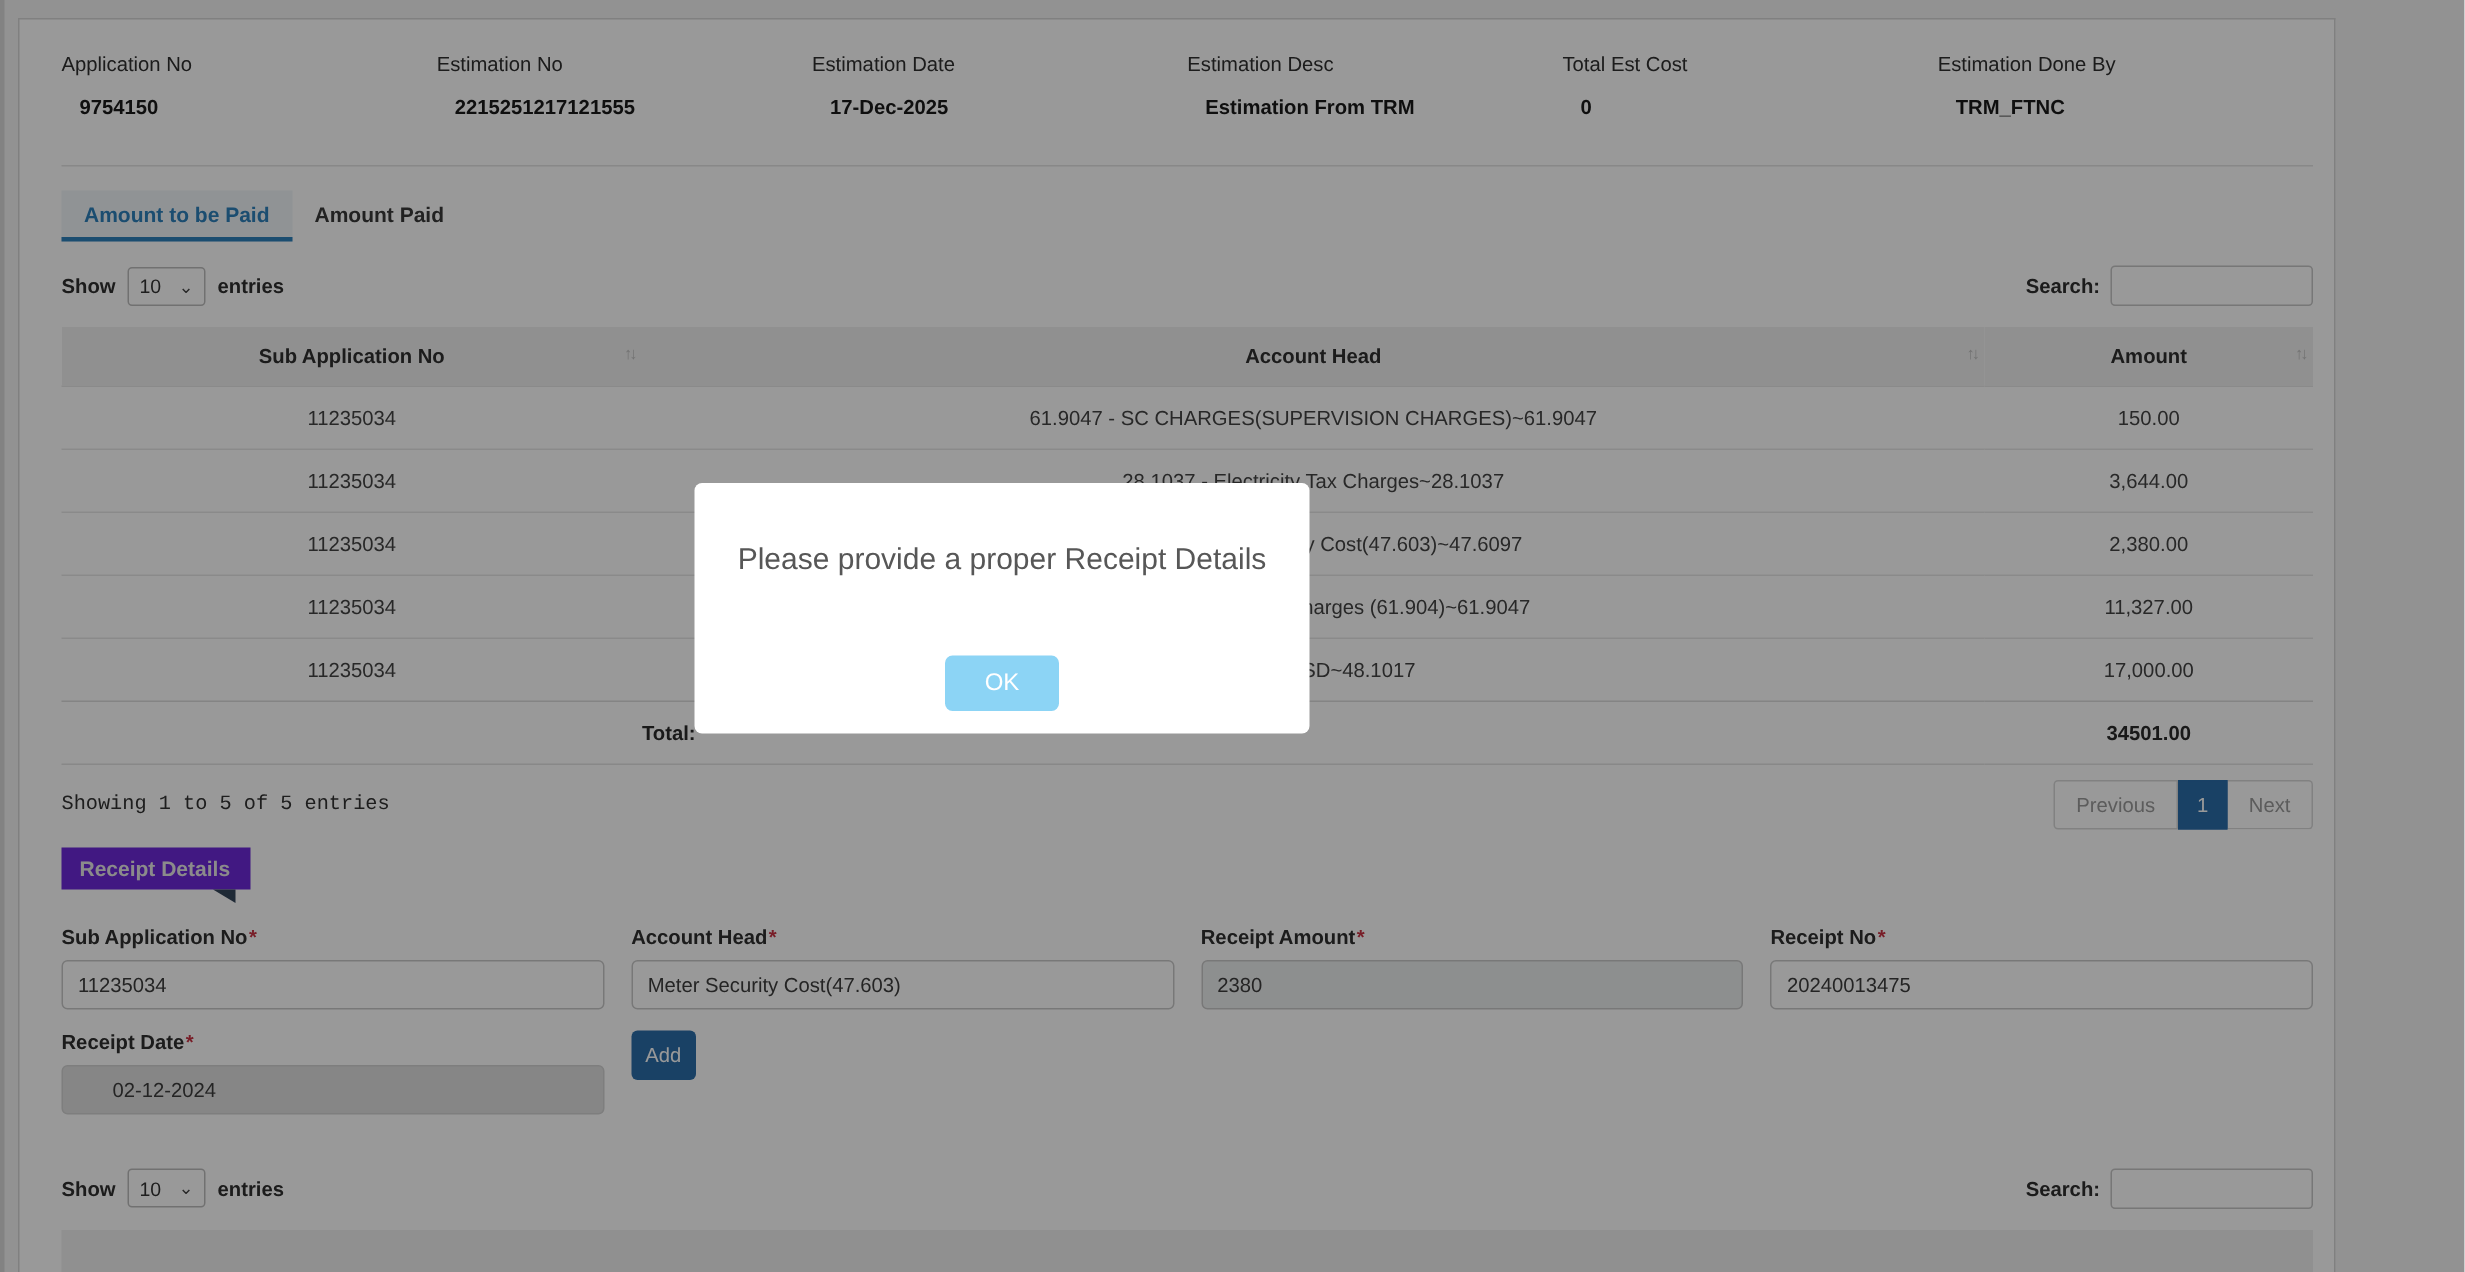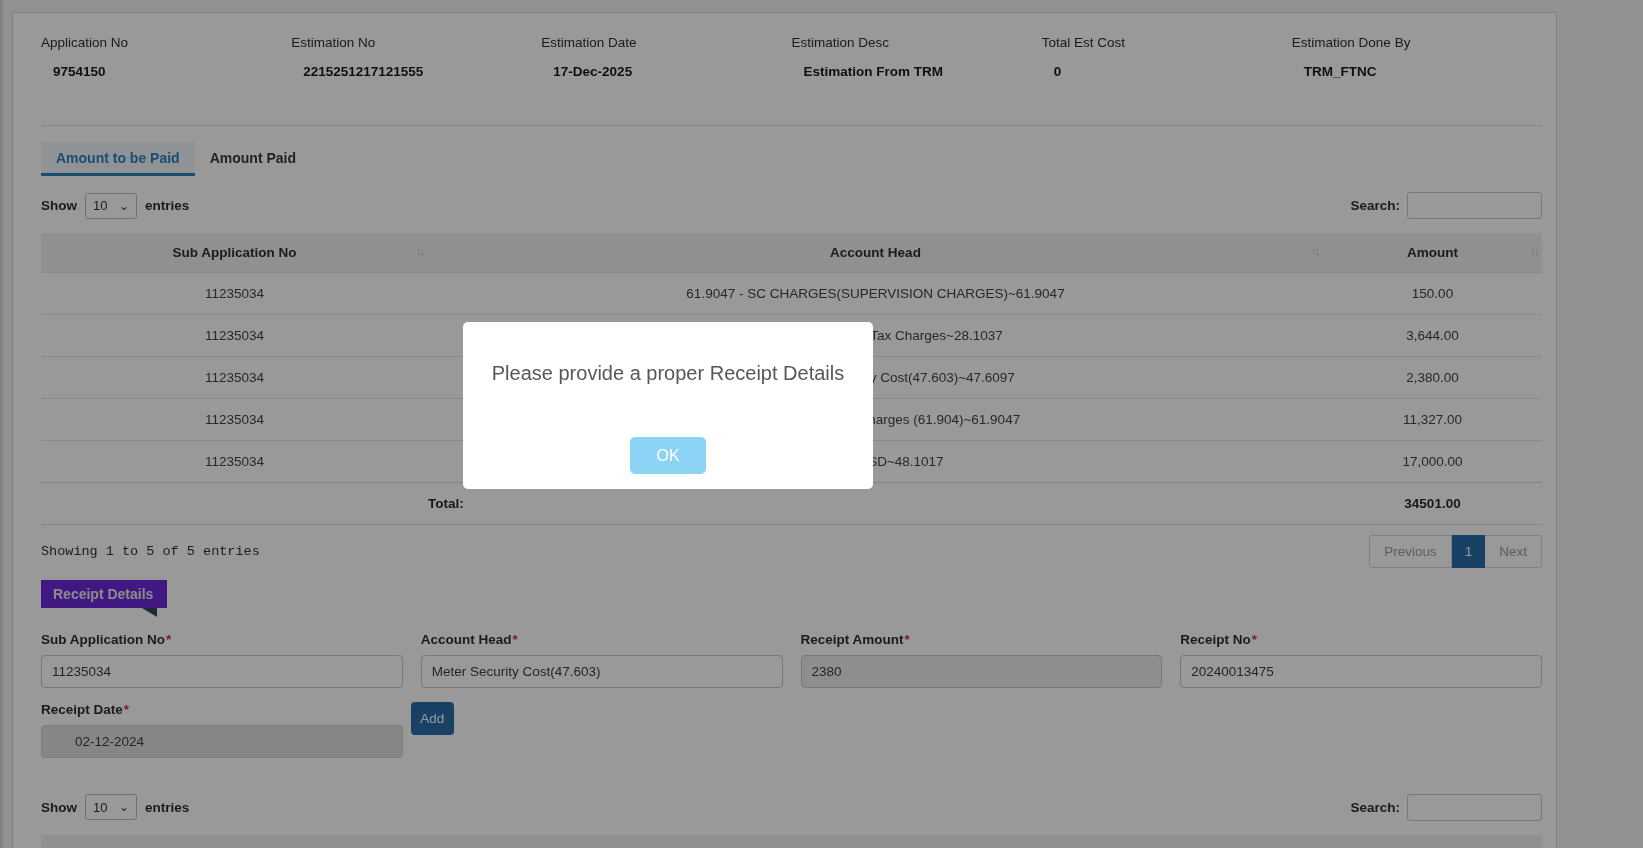--- a/index.html
+++ b/index.html
@@ -11,21 +11,21 @@
   .left-strip { position:absolute; left:0; top:0; width:3px; height:848px; background:#d9d9d9; }
   .card {
     position:absolute; left:12px; top:12px; width:1545px; height:836px;
     background:#ffffff; border:1px solid #d6d6d6; border-bottom:none;
     padding:14px 14px 0 28px;
   }
 
   
   .est-header {
     display:grid; grid-template-columns:repeat(6,1fr);
-    margin-top:8px; padding-bottom:46px; border-bottom:1px solid #e3e3e3;
+    margin-top:8px; padding-bottom:31px; border-bottom:1px solid #e3e3e3;
   }
   .est-field .lbl { font-size:13.5px; color:#2f2f2f; }
   .est-field .val { margin-top:14px; padding-left:12px; font-size:13.5px; font-weight:bold; color:#1a1a1a; }
 
   
   .tabs { display:flex; margin-top:16px; }
   .tab { padding:8px 15px 7px 15px; font-size:14px; font-weight:bold; color:#3a3a3a; cursor:pointer; border-bottom:3px solid transparent; }
   .tab.active { color:#2d80bb; background:#f0f5f9; border-bottom:3px solid #2d80bb; }
 
   
@@ -81,21 +81,21 @@
   .req { color:#c83243; margin-left:1px; }
   .f-input {
     margin-top:8px; height:33px; width:100%; border:1px solid #c9c9c9; border-radius:4px;
     font-size:13.5px; color:#3d3d3d; padding:0 10px; display:flex; align-items:center; background:#fff;
   }
   .f-input.dim { background:#eceeef; }
   .form-row2 { display:flex; margin-top:14px; align-items:flex-start; }
   .form-row2 .cell { width:calc((100% - 54px)/4); }
   .f-input.disabled { background:#e0e0e0; border-color:#d2d2d2;padding-left:33px; }
   .add-btn {
-    margin-left:8px; height:33px; width:43px; background:#2a6da9; color:#fff;
+    margin-left:18px; height:33px; width:43px; background:#2a6da9; color:#fff;
     border:none; border-radius:4px; font:13.5px "Liberation Sans",sans-serif; cursor:pointer;
   }
 
   
   .bottom-controls { display:flex; justify-content:space-between; align-items:center; margin-top:36px; }
   .band { height:42px; background:#f0f0f0; margin-top:14px; }
 
   
   .overlay { position:absolute; inset:0; background:rgba(0,0,0,0.4); z-index:5; }
   .modal {

